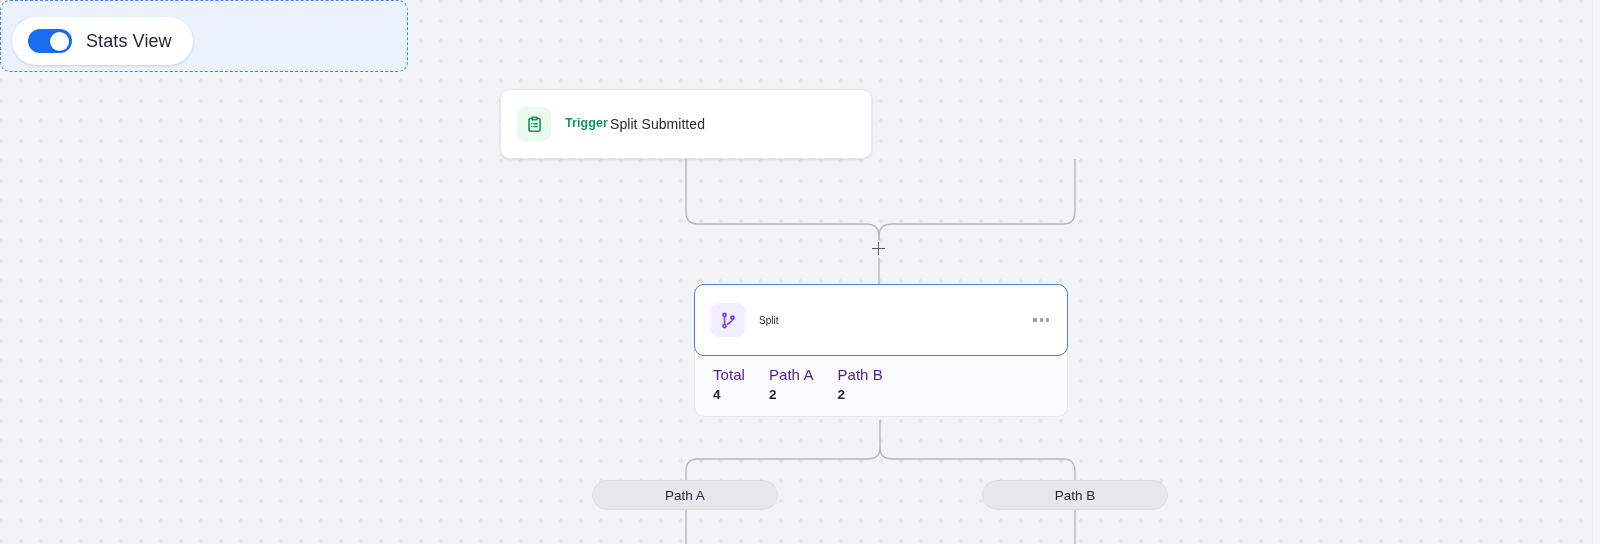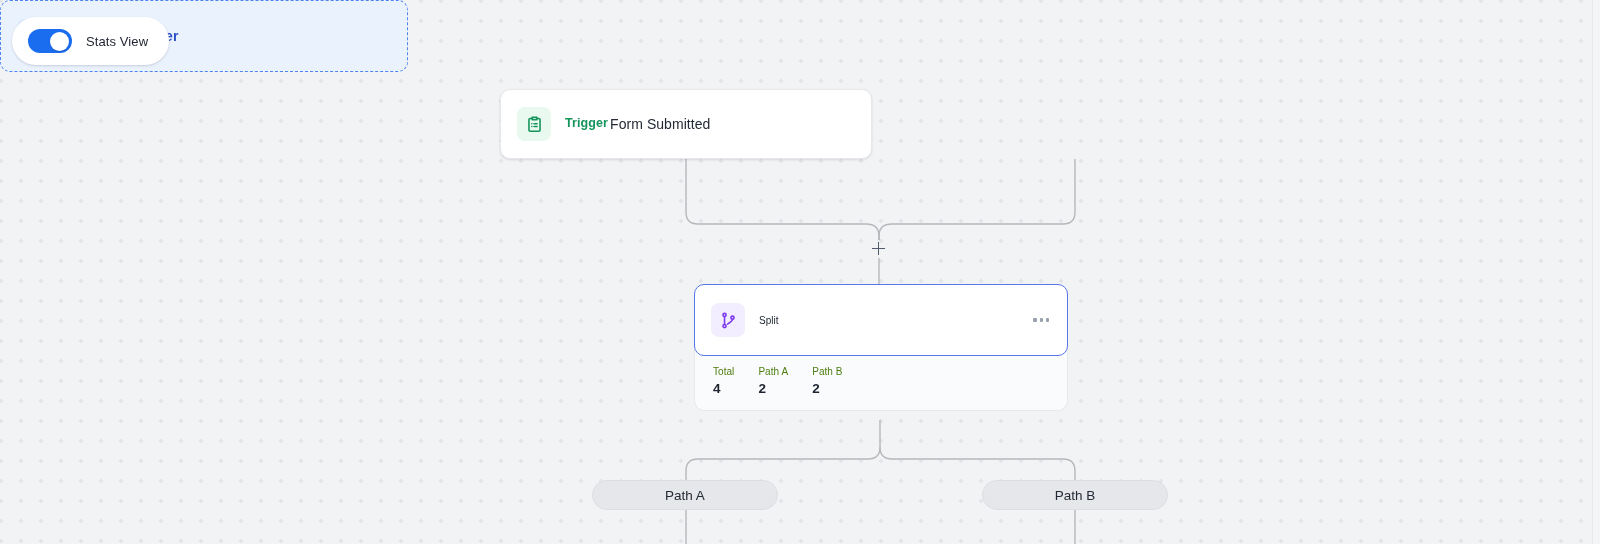--- a/index.html
+++ b/index.html
@@ -107,21 +107,21 @@
     position: absolute;
     top: 2.5px;
     left: 22px;
     width: 19px;
     height: 19px;
     border-radius: 50%;
     background: #ffffff;
     box-shadow: 0 1px 2px rgba(16,24,40,.18);
   }
   #stats-toggle-label {
-    font-size: 13px;
+    font-size: 18px;
     color: #1d2330;
     letter-spacing: .1px;
     white-space: nowrap;
   }
 
   
   .node {
     position: absolute;
     box-sizing: border-box;
     background: #ffffff;
@@ -259,22 +259,22 @@
     border: 1px solid #e6e8eb;
     border-top: 0;
     border-radius: 0 0 10px 10px;
     display: flex;
     gap: 24px;
     position: relative;
     z-index: 1;
   }
   .stat { display: flex; flex-direction: column; gap: 4px; }
   .stat-label {
-    font-size: 10px;
-    color: #4d7c0f;
+    font-size: 15px;
+    color: #4c1d95;
     letter-spacing: .05px;
     white-space: nowrap;
   }
   .stat-value {
     font-size: 13.5px;
     font-weight: bold;
     color: #1d2330;
   }
 
   
@@ -325,21 +325,21 @@
   <div id="trigger-node" class="node">
     <span class="icon-tile green">
       <svg width="19" height="19" viewBox="0 0 24 24" fill="none" stroke="#15945c" stroke-width="2" stroke-linecap="round" stroke-linejoin="round">
         <path d="M9 3h6v3H9z"></path>
         <path d="M15 4.5h2.5A1.5 1.5 0 0 1 19 6v13a1.5 1.5 0 0 1-1.5 1.5h-11A1.5 1.5 0 0 1 5 19V6a1.5 1.5 0 0 1 1.5-1.5H9"></path>
         <path d="M8.6 11h.01M11.4 11h3.9M8.6 14.5h.01M11.4 14.5h3.9"></path>
       </svg>
     </span>
     <span class="node-text">
       <span id="trigger-kind">Trigger</span>
-      <span id="trigger-name">Form Submitted</span>
+      <span id="trigger-name">Split Submitted</span>
     </span>
   </div>
 
   <div id="add-trigger-node">
     <span class="icon-tile blue">
       <span id="add-trigger-plus">
         <span class="bar-h"></span>
         <span class="bar-v"></span>
       </span>
     </span>

